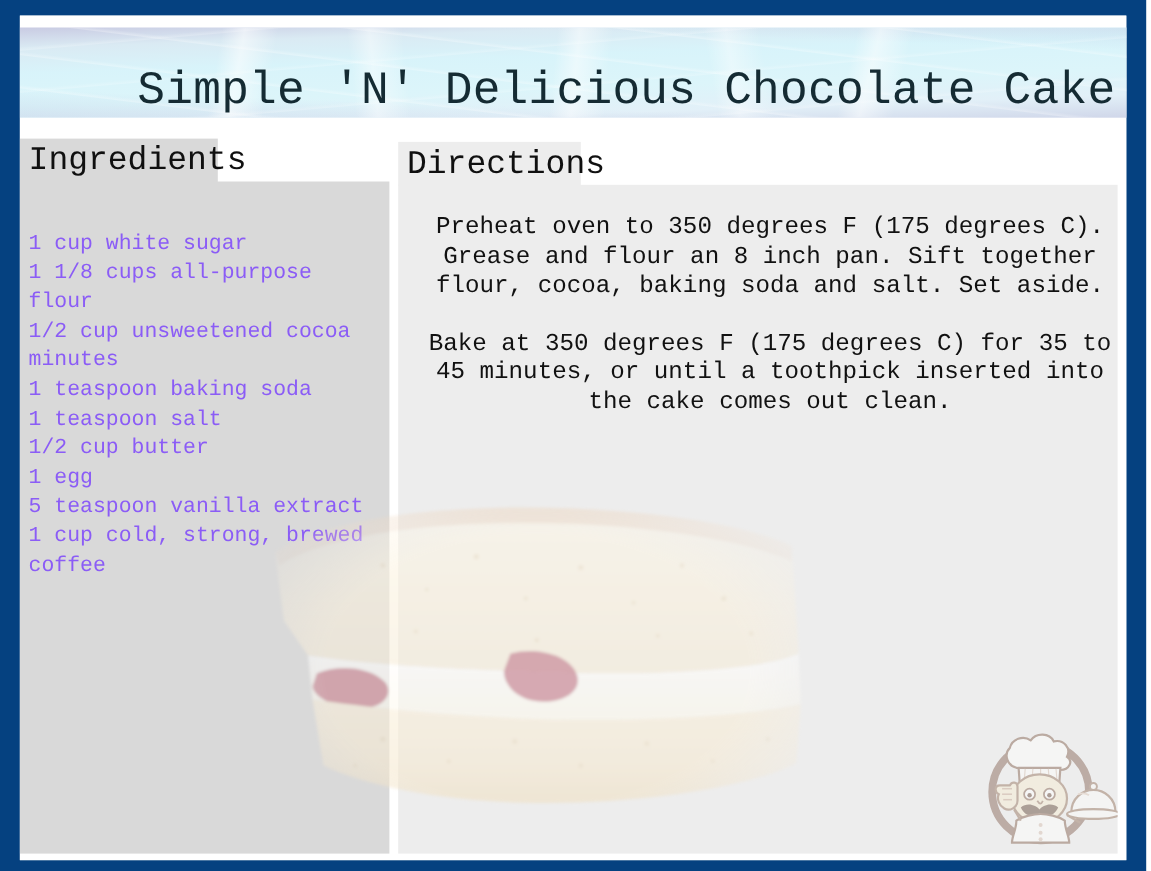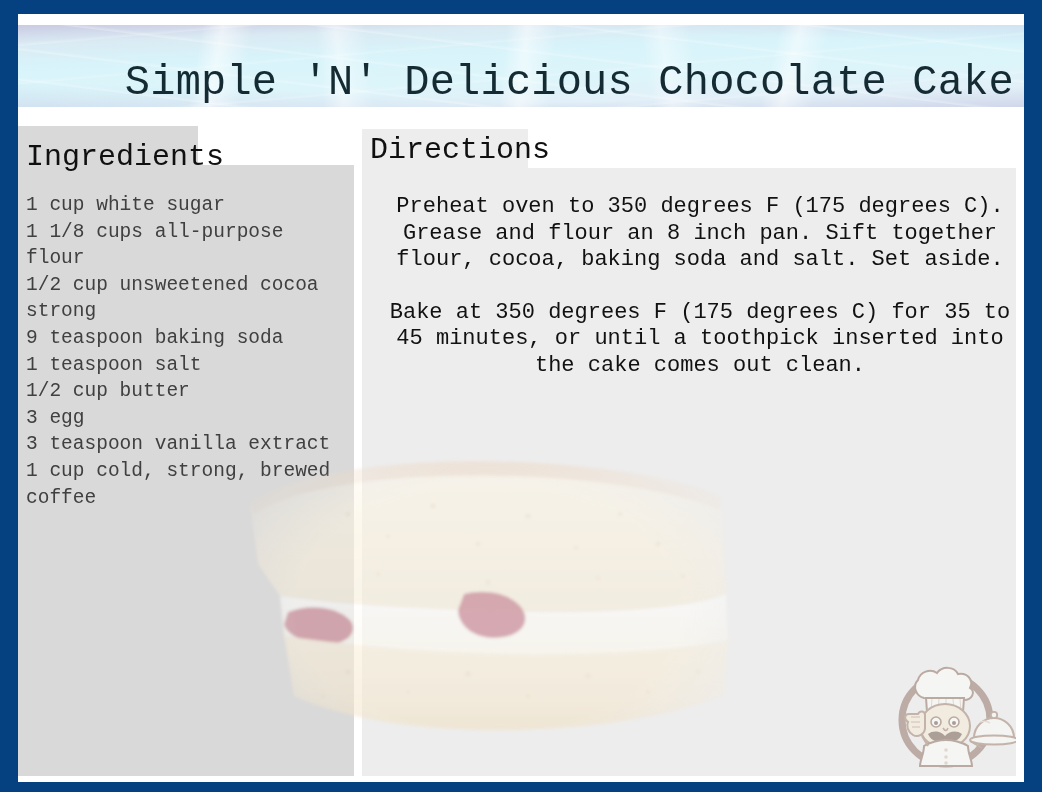--- a/index.html
+++ b/index.html
@@ -111,35 +111,35 @@
   }
 
   .section-heading {
     position: absolute;
     font-size: 30px;
     font-weight: 400;
     color: #101010;
     line-height: 1;
     white-space: nowrap;
   }
-  .heading-ingredients { left: 8px;  top: 128px; }
+  .heading-ingredients { left: 8px;  top: 118px; }
   .heading-directions  { left: 352px; top: 121px; }
 
   
   .ingredient-list {
     position: absolute;
     left: 8px;
-    top: 178px;
+    top: 194px;
     width: 324px;
     margin: 0;
     padding: 0;
     list-style: none;
     font-size: 19.5px;
     line-height: 26.6px;
-    color: #404040;
+    color: #8b5cf6;
   }
   .ingredient-list li { margin: 0; padding: 0; }
 
   .directions-body {
     position: absolute;
     left: 352px;
     top: 180px;
     width: 660px;
     font-size: 22px;
     line-height: 26.6px;
@@ -183,26 +183,26 @@
       <div class="title-text">Simple 'N' Delicious Chocolate Cake</div>
     </div>
 
     <div class="tab-ingredients"></div>
     <div class="panel-ingredients"></div>
     <div class="section-heading heading-ingredients">Ingredients</div>
     <ul class="ingredient-list">
       <li>1 cup white sugar</li>
       <li>1 1/8 cups all-purpose flour</li>
       <li>1/2 cup unsweetened cocoa</li>
-      <li>strong</li>
-      <li>9 teaspoon baking soda</li>
+      <li>minutes</li>
+      <li>1 teaspoon baking soda</li>
       <li>1 teaspoon salt</li>
       <li>1/2 cup butter</li>
-      <li>3 egg</li>
-      <li>3 teaspoon vanilla extract</li>
+      <li>1 egg</li>
+      <li>5 teaspoon vanilla extract</li>
       <li>1 cup cold, strong, brewed coffee</li>
     </ul>
 
     <div class="tab-directions"></div>
     <div class="panel-directions"></div>
     <div class="section-heading heading-directions">Directions</div>
     <div class="directions-body">
       <p>Preheat oven to 350 degrees F (175 degrees C). Grease and flour an 8 inch pan. Sift together flour, cocoa, baking soda and salt. Set aside.</p>
       <p>Bake at 350 degrees F (175 degrees C) for 35 to 45 minutes, or until a toothpick inserted into the cake comes out clean.</p>
     </div>

